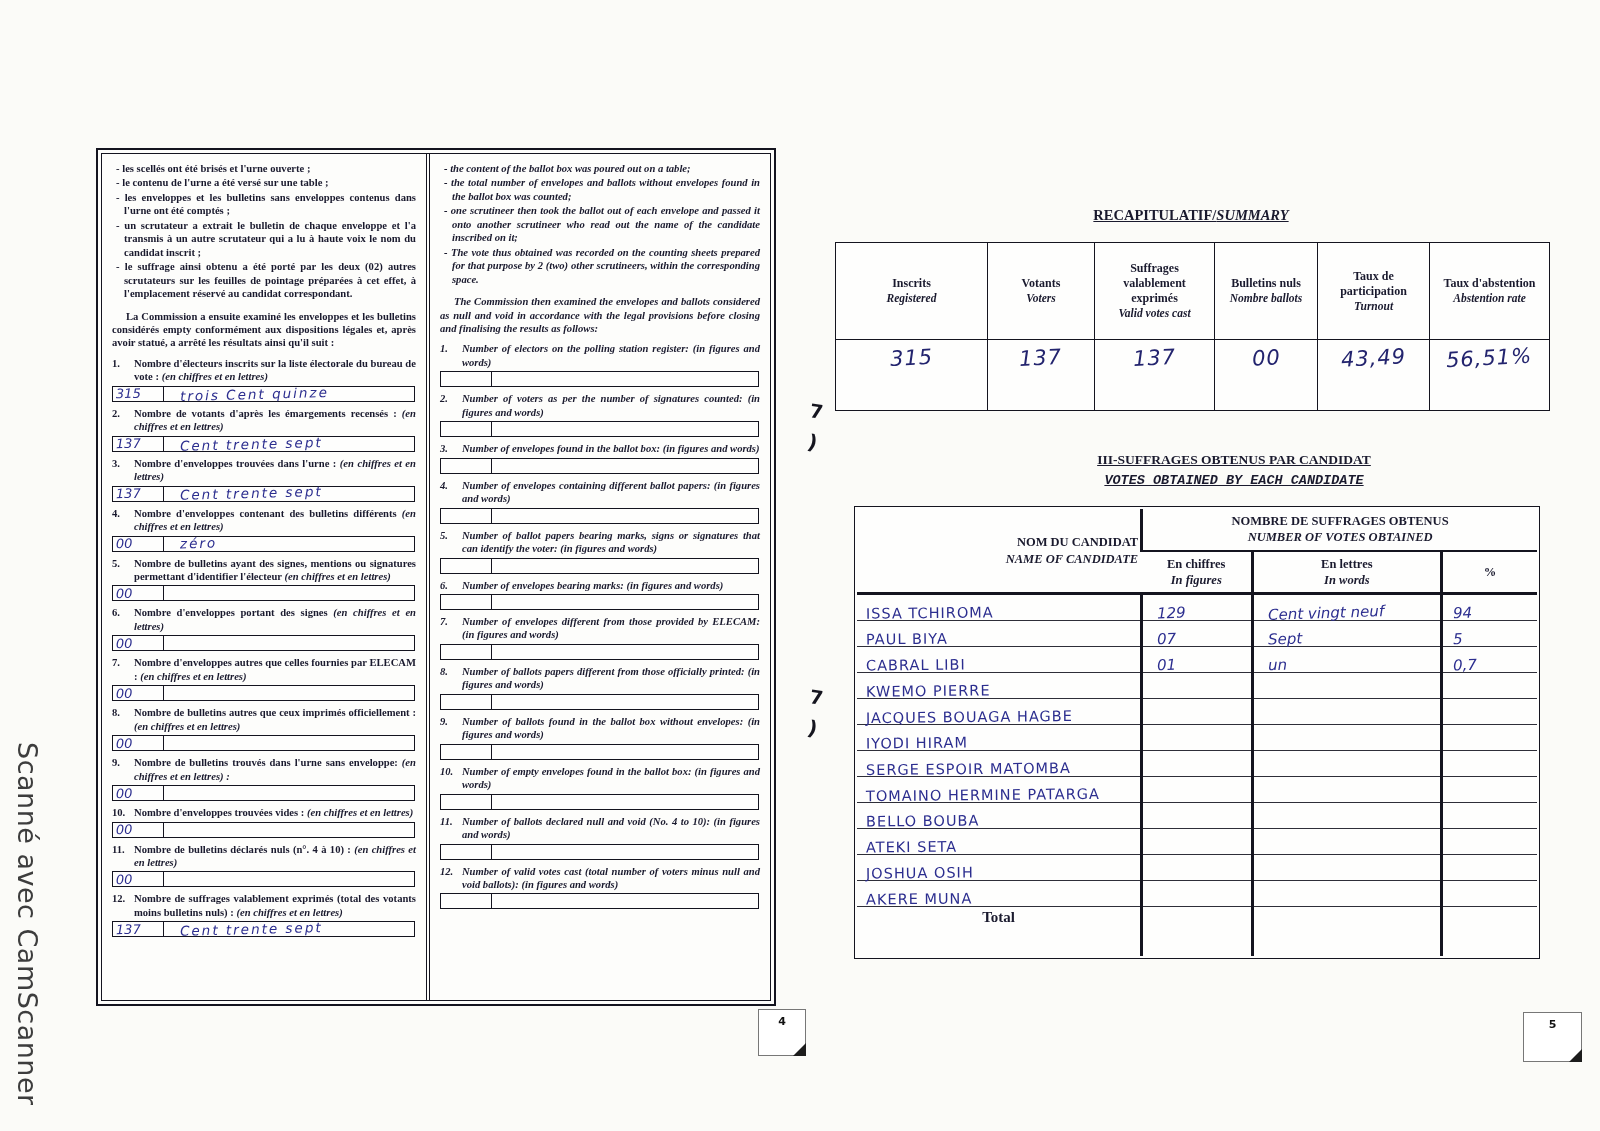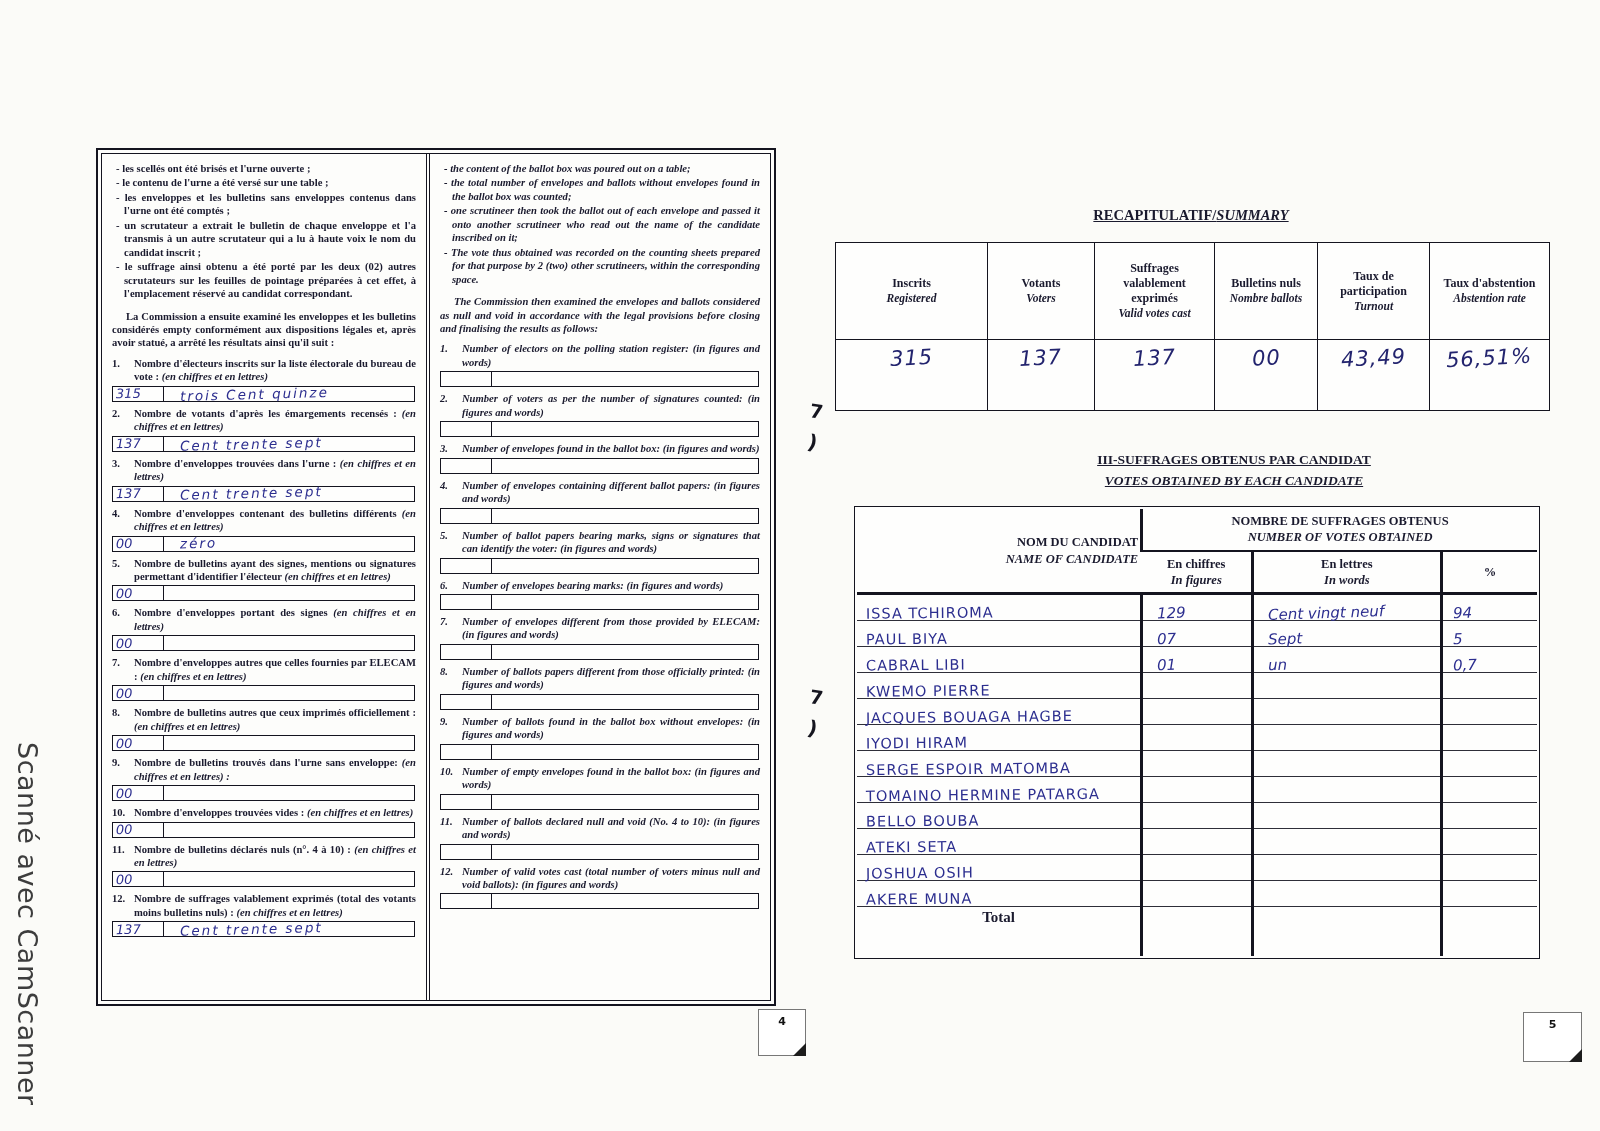--- a/index.html
+++ b/index.html
@@ -56,21 +56,21 @@
 
   .marks span{position:absolute;font-family:"DejaVu Sans",sans-serif;font-weight:bold;color:#15151f;}
   .mk1{left:810px;top:400px;font-size:19px;transform:rotate(8deg);}
   .mk2{left:808px;top:430px;font-size:20px;transform:rotate(14deg);}
   .mk3{left:810px;top:686px;font-size:19px;transform:rotate(8deg);}
   .mk4{left:808px;top:716px;font-size:20px;transform:rotate(14deg);}
 
   .votes-title{position:absolute;left:896px;top:450px;width:676px;margin:0;text-align:center;
     font-size:13.5px;line-height:1.55;font-weight:bold;}
   .votes-title .l1,.votes-title .l2{text-decoration:underline;}
-  .votes-title .l2{display:block;font-style:italic;}
+  .votes-title .l2{display:block;font-style:italic;font-family:Liberation Mono, monospace;}
 
   .votes-wrap{position:absolute;left:854px;top:506px;width:680px;border:1.6px solid #14141f;padding:2px;background:#fefefd;}
   .votes-table{width:100%;border-collapse:collapse;table-layout:fixed;}
   .votes-table th{font-size:12.5px;line-height:1.3;padding:4px 2px;vertical-align:middle;}
   .votes-table .en{font-style:italic;}
   .votes-table th,.votes-table td{border-left:3px solid #14141f;}
   .votes-table th:first-child,.votes-table td:first-child{border-left:none;}
   .th-top{border-bottom:2px solid #14141f;}
   .sub th{border-bottom:3.5px solid #14141f;height:32px;}
   .name-th{border-bottom:3.5px solid #14141f;text-align:right;}

